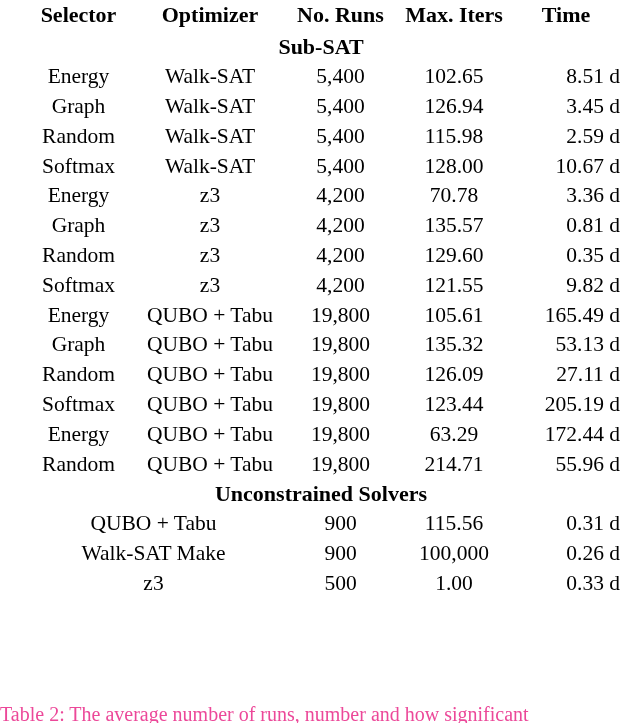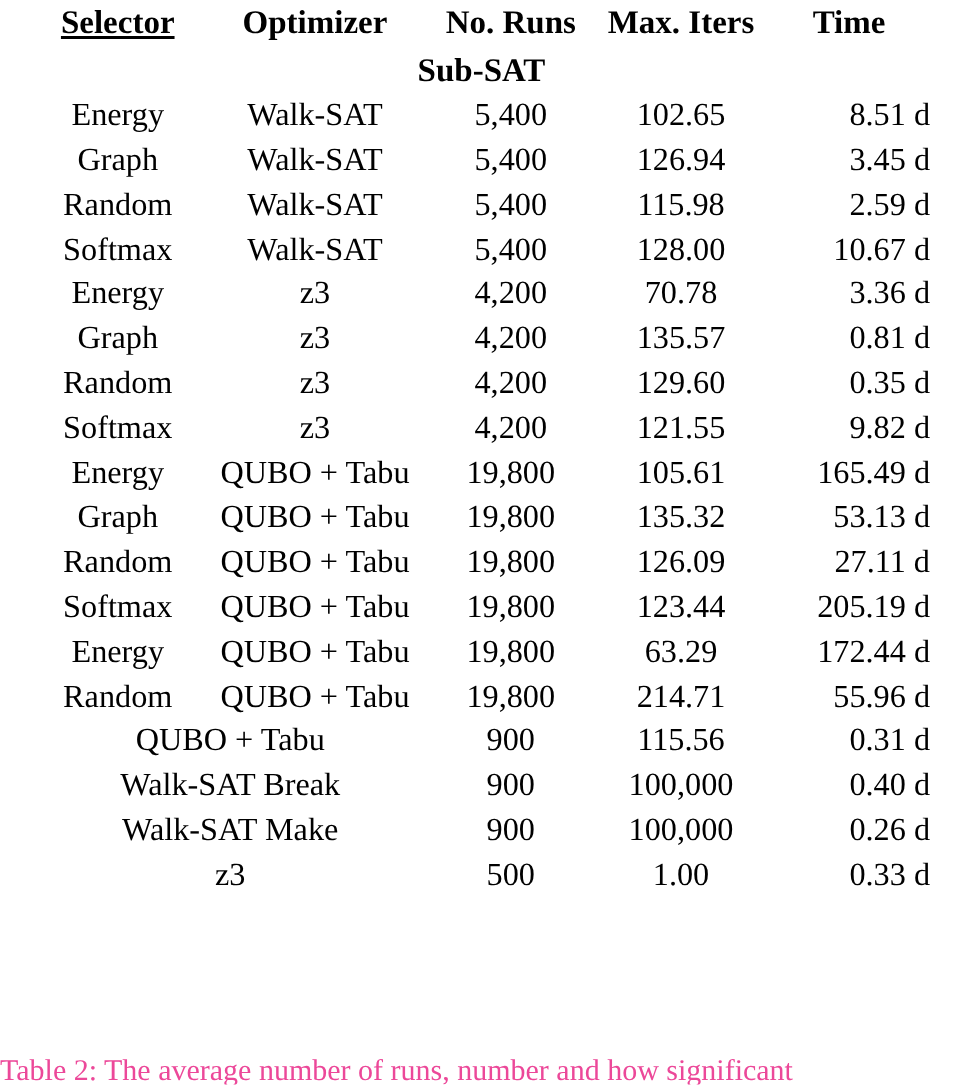--- a/index.html
+++ b/index.html
@@ -49,21 +49,21 @@
   .rule-dbl td    { border-top: 2.6px solid #2b2b2b; }
   .rule-bot td    { border-bottom: 2.6px solid #2b2b2b; }
 
   tr.header-row th {
     font-weight: bold;
     font-size: 22px;
     text-align: center;
     height: 30px;
     padding-bottom: 2px;
   }
-  tr.header-row th.th-left   { text-align: center; text-decoration: underline; }
+  tr.header-row th.th-left   { text-align: center; }
 
   tr.section-row td {
     font-weight: bold;
     font-size: 22px;
     text-align: center;
     height: 30px;
   }
 
   tr.data-row td {
     height: 29.8px;
@@ -211,31 +211,28 @@
         <td class="cell-time">172.44 d</td>
       </tr>
       <tr class="data-row">
         <td class="cell-selector">Random</td>
         <td class="cell-optimizer">QUBO + Tabu</td>
         <td class="cell-runs">19,800</td>
         <td class="cell-iters">214.71</td>
         <td class="cell-time">55.96 d</td>
       </tr>
 
+      <tr class="section-row rule-dbl">
+        <td colspan="5">Unconstrained Solvers</td>
+      </tr>
       <tr class="data-row rule-mid">
         <td class="cell-span2" colspan="2">QUBO + Tabu</td>
         <td class="cell-runs">900</td>
         <td class="cell-iters">115.56</td>
         <td class="cell-time">0.31 d</td>
-      </tr>
-      <tr class="data-row">
-        <td class="cell-span2" colspan="2">Walk-SAT Break</td>
-        <td class="cell-runs">900</td>
-        <td class="cell-iters">100,000</td>
-        <td class="cell-time">0.40 d</td>
       </tr>
       <tr class="data-row">
         <td class="cell-span2" colspan="2">Walk-SAT Make</td>
         <td class="cell-runs">900</td>
         <td class="cell-iters">100,000</td>
         <td class="cell-time">0.26 d</td>
       </tr>
       <tr class="data-row rule-bot">
         <td class="cell-span2" colspan="2">z3</td>
         <td class="cell-runs">500</td>

